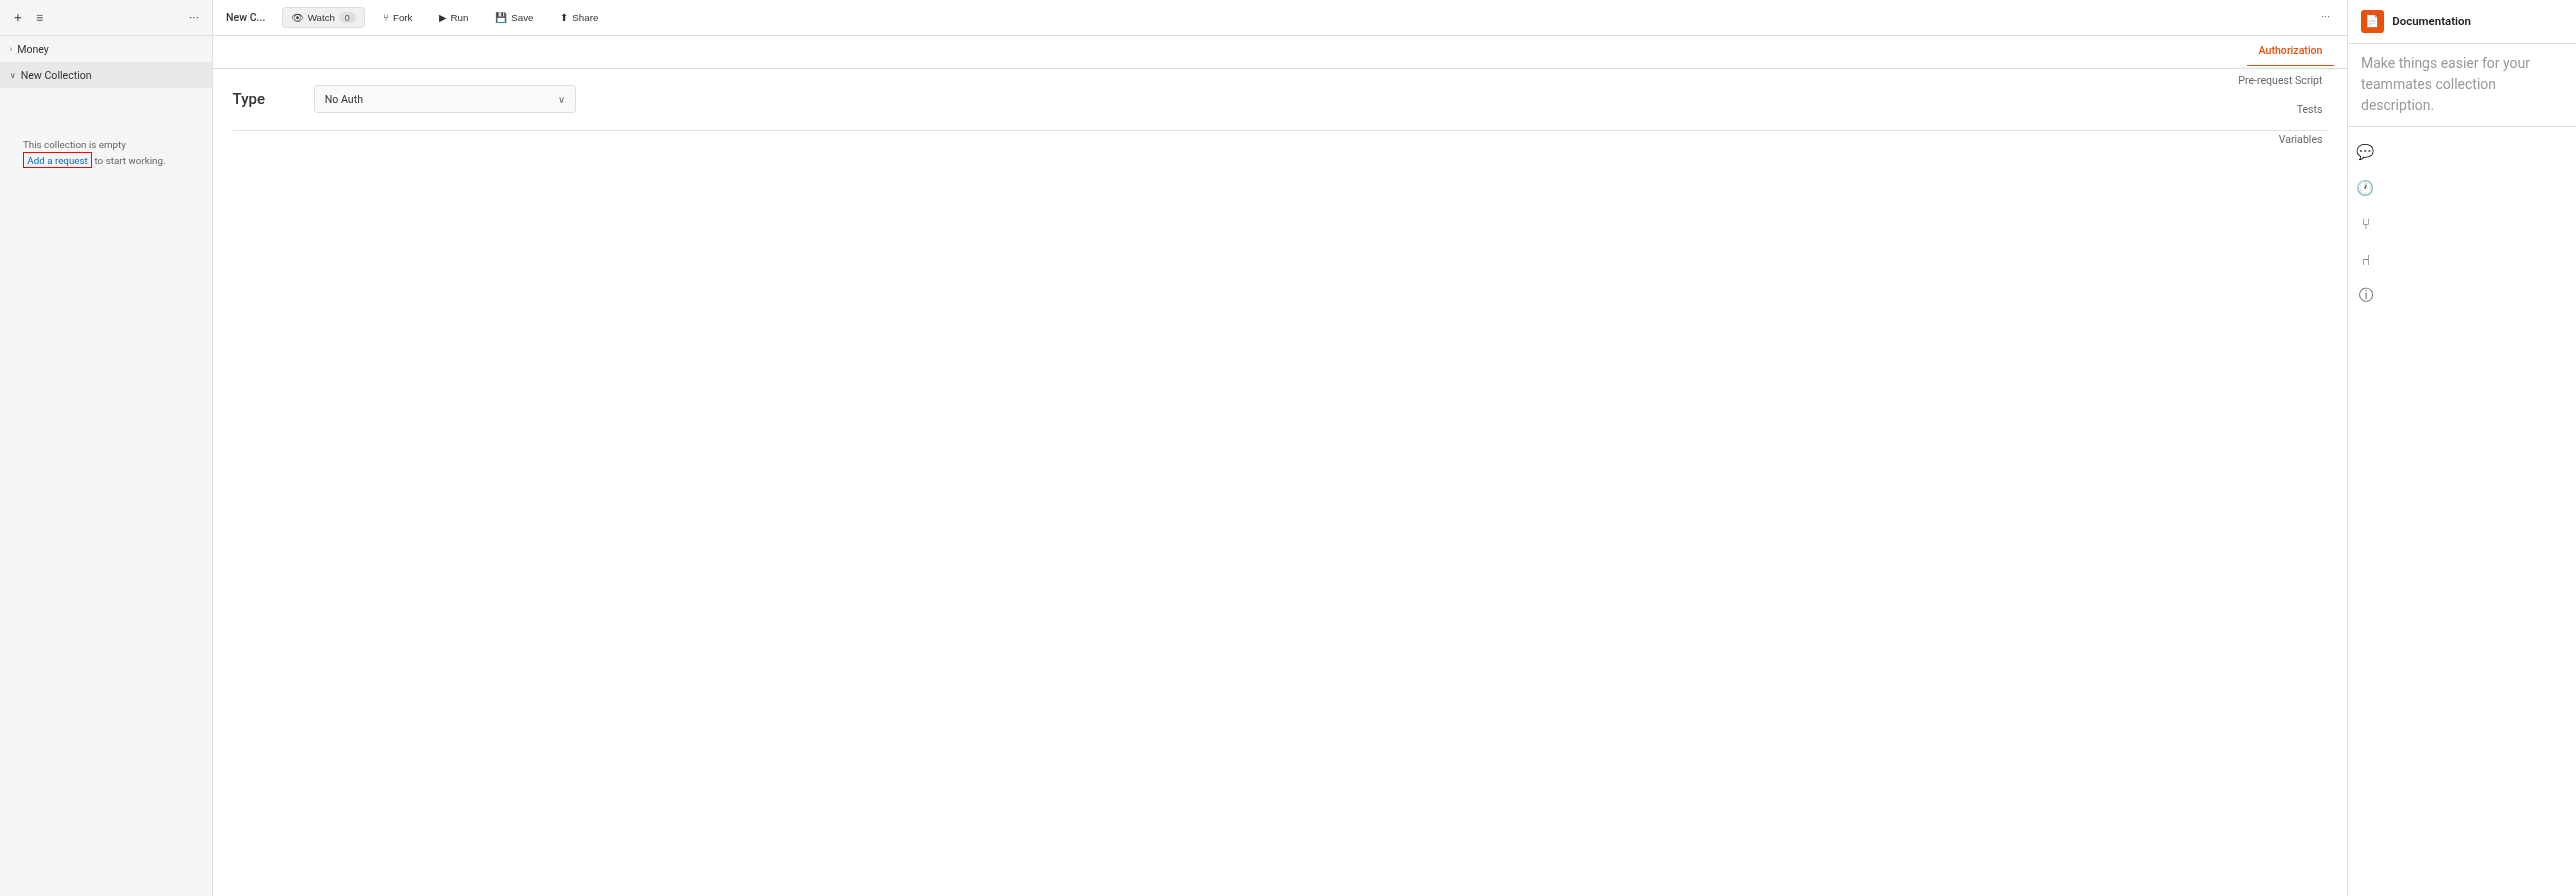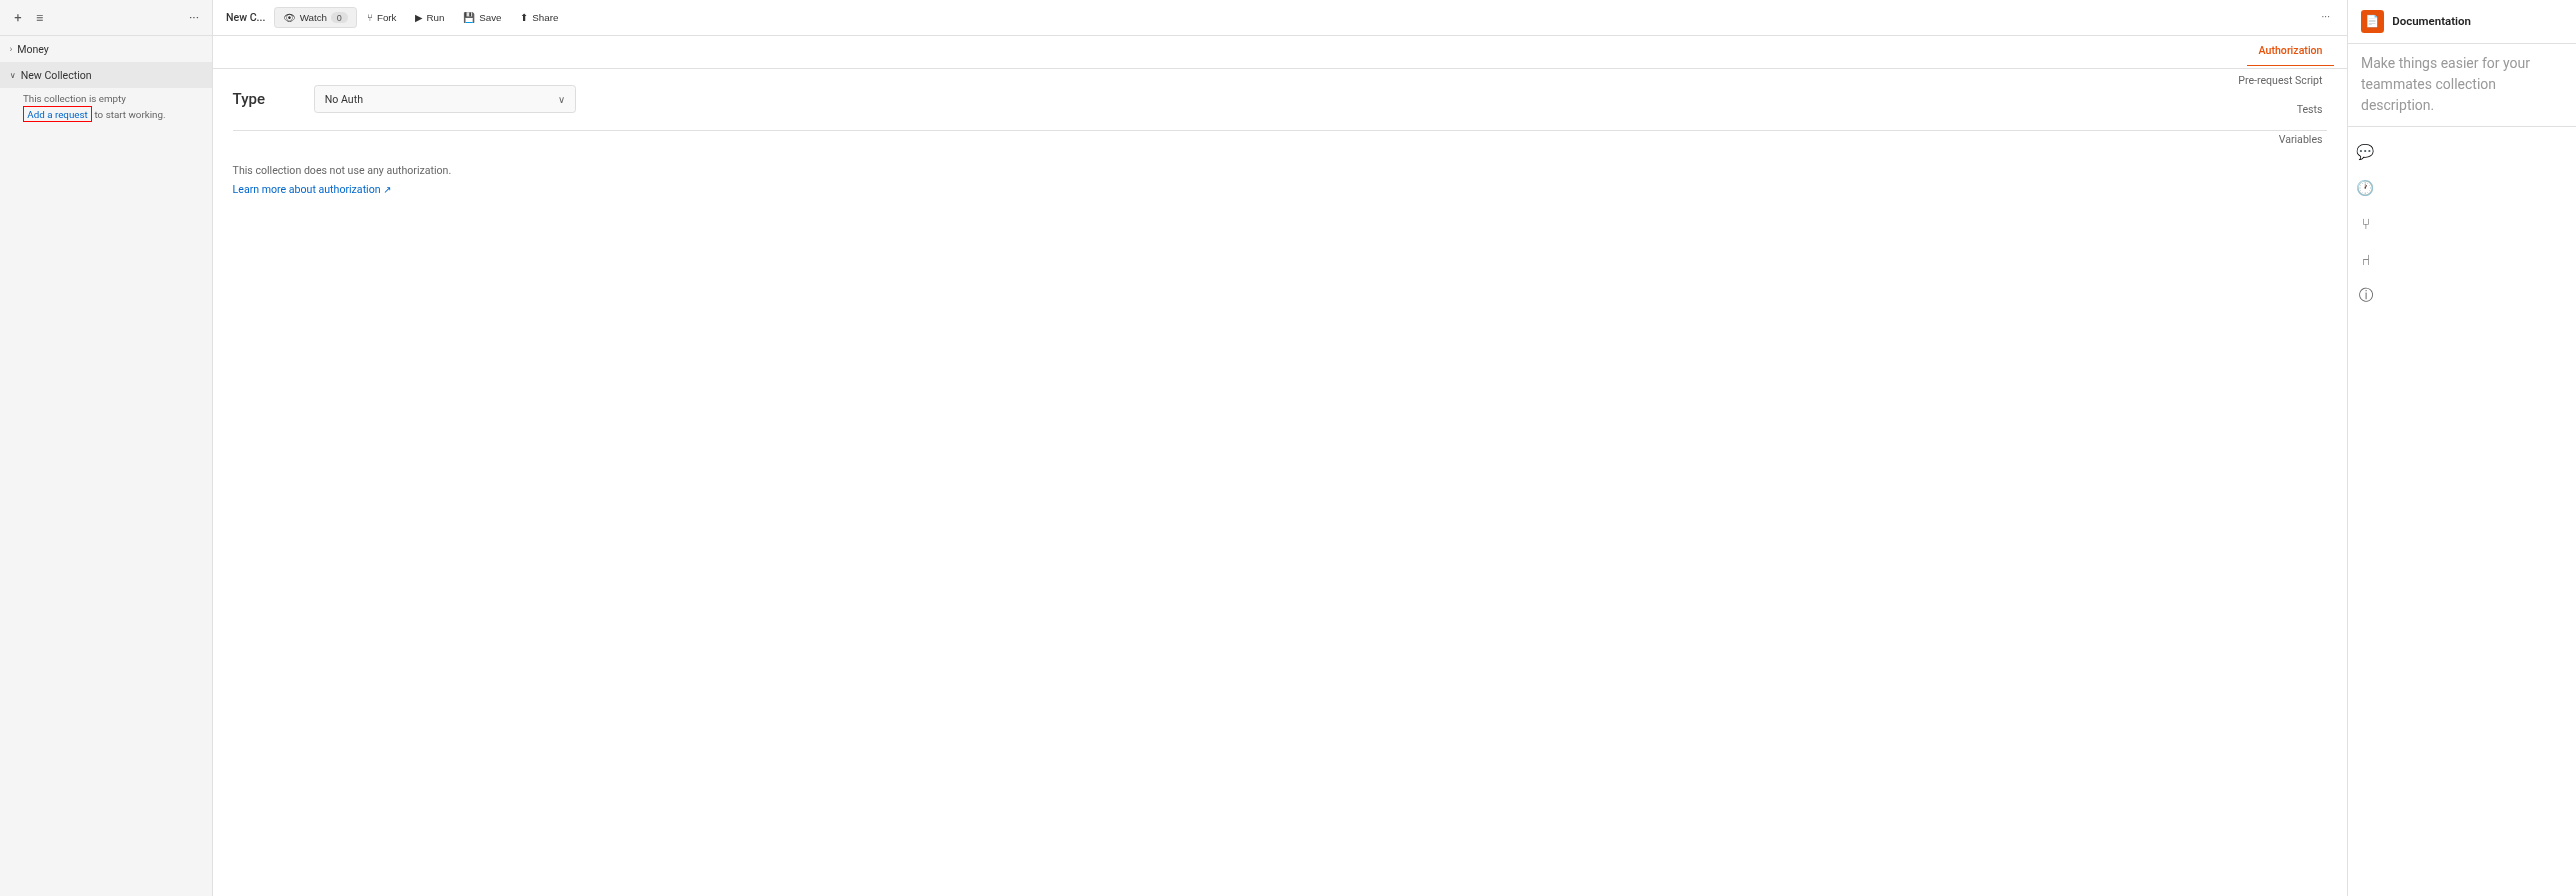--- a/index.html
+++ b/index.html
@@ -63,20 +63,21 @@
     .sidebar-item.active { background: #e8e8e8; }
     .sidebar-item .chevron {
       font-size: 8.2px;
       color: #555;
     }
 
     .sidebar-collection-content {
       padding: 4.9px 9.8px 4.9px 23px;
       font-size: 9.8px;
       color: #666;
+      margin-top: 46px;
     }
     .sidebar-collection-content .add-request-link {
       color: #0066cc;
       cursor: pointer;
       text-decoration: none;
       display: inline;
       border: 1.2px solid red;
       padding: 1.6px 3.3px;
     }
 
@@ -88,21 +89,21 @@
       overflow: hidden;
     }
 
     
     .toolbar {
       display: flex;
       align-items: center;
       padding: 0 13px;
       height: 36px;
       border-bottom: 0.8px solid #e0e0e0;
-      gap: 2px;
+      gap: 10px;
     }
     .toolbar-title {
       font-size: 10.6px;
       font-weight: 500;
       color: #333;
       margin-right: 6.5px;
     }
     .toolbar-btn {
       display: flex;
       align-items: center;
@@ -368,27 +369,20 @@
     <div class="type-row">
       <span class="type-label">Type</span>
       <div class="type-select">
         <span>No Auth</span>
         <span class="chevron-down">∨</span>
       </div>
     </div>
 
     <hr class="divider">
 
-    <div class="no-auth-section">
-      <p class="no-auth-text">This collection does not use any authorization.</p>
-      <a class="learn-more-link">
-        <span>Learn more about authorization</span>
-        <span class="link-arrow">↗</span>
-      </a>
-    </div>
   </div>
 </div>
 
 <div class="right-panel">
   <div class="right-panel-header">
     <div class="doc-icon">📄</div>
     <span class="right-panel-title">Documentation</span>
   </div>
   <div class="right-panel-desc">Make things easier for your teammates collection description.</div>
 

